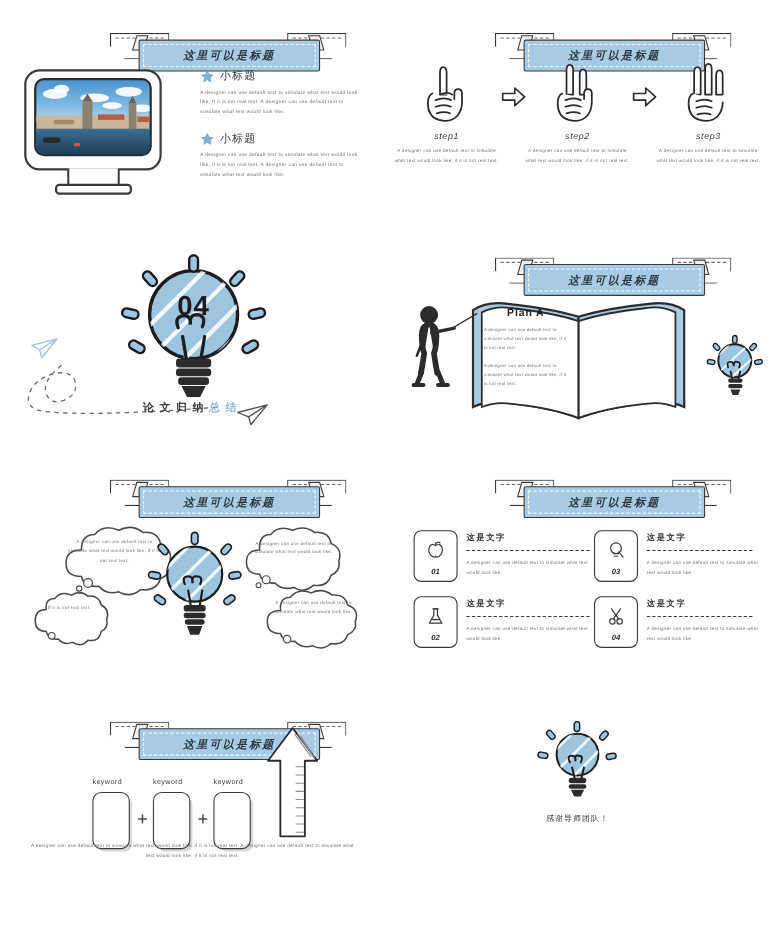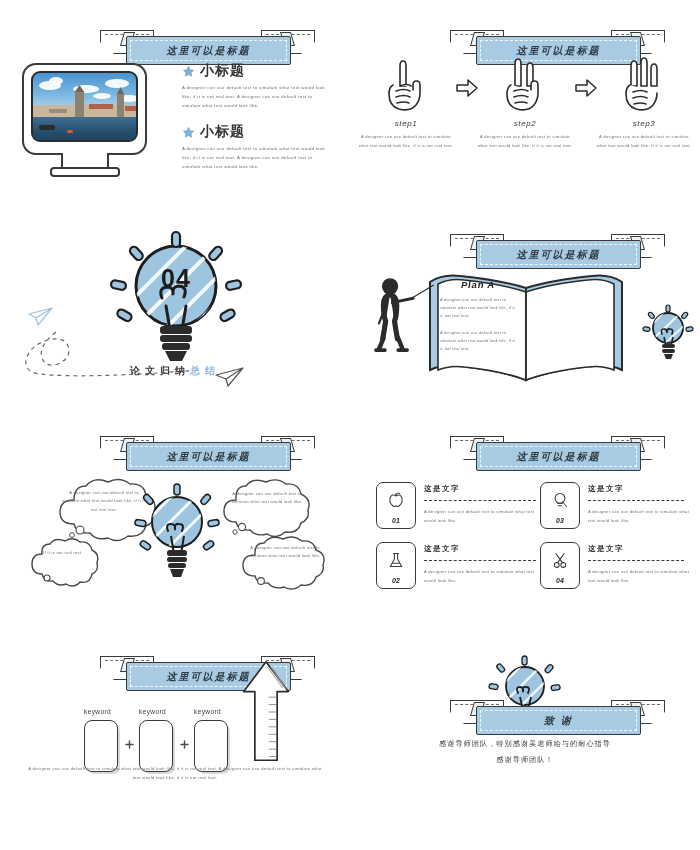--- a/index.html
+++ b/index.html
@@ -40,40 +40,40 @@
        background:linear-gradient(#3d6f93 0%,#28516f 60%,#1d4361 100%);}
   .boat{position:absolute;background:#2b2b2b;border-radius:2px;}
   .mon-stand{position:absolute;left:50%;transform:translateX(-50%);bottom:-16px;width:44px;height:16px;
        border:2.2px solid #3a3a3a;border-top:none;border-radius:0 0 4px 4px;background:#fff;}
   .mon-base{position:absolute;left:50%;transform:translateX(-50%);bottom:-22px;width:66px;height:6px;
        border:2.2px solid #3a3a3a;border-radius:4px;background:#fff;}
 
   .txtcol{position:absolute;left:182px;top:62px;width:150px;}
   .subhead{display:flex;align-items:center;gap:5px;margin:0 0 4px 0;}
   .star{width:13px;height:13px;color:#7fb3da;flex:none;}
-  .subhead .lab{font-size:14px;font-weight:700;color:#333;letter-spacing:1px;}
+  .subhead .lab{font-size:10px;font-weight:400;color:#333;letter-spacing:1px;}
   .body-sm{font-size:4.3px;line-height:2.05;color:#6a6a6a;margin:0 0 13px 0;letter-spacing:.35px;}
 
   
   .steps{position:absolute;left:8px;top:55px;width:334px;}
   .step{position:absolute;width:96px;text-align:center;}
   .step .hand{height:58px;display:flex;align-items:flex-end;justify-content:center;}
   .step .lbl{font-size:8px;font-style:italic;color:#3a3a3a;margin:6px 0 5px;letter-spacing:.6px;}
   .step .bd{font-size:4.1px;line-height:2.1;color:#6f6f6f;letter-spacing:.3px;}
   .arrowstep{position:absolute;top:24px;width:22px;height:18px;}
 
   
   .bigbulb{position:absolute;left:118px;top:22px;}
   .bulbnum{position:absolute;left:0;right:0;top:30px;text-align:center;font-size:25px;font-weight:700;color:#1d1d1d;letter-spacing:1px;}
   .bulbtitle{position:absolute;left:0;right:0;top:152px;text-align:center;font-size:10px;letter-spacing:5px;color:#3a3a3a;font-weight:700;}
   .bulbtitle .hl{color:#8cb9dd;}
   .plane{position:absolute;color:#a8c8e0;}
 
   
-  .book{position:absolute;left:78px;top:60px;width:196px;height:108px;font-style:italic;}
+  .book{position:absolute;left:78px;top:60px;width:196px;height:108px;}
   .page{position:absolute;top:0;width:92px;height:100px;background:#fff;border:1.6px solid #3a3a3a;}
   .page.l{left:4px;border-radius:6px 2px 2px 10px;}
   .page.r{right:4px;border-radius:2px 6px 10px 2px;}
   .plan{font-size:9.5px;font-weight:700;text-align:center;margin:7px 0 6px;letter-spacing:.8px;color:#1d1d1d;}
   .pg-bd{font-size:3.9px;line-height:2.1;color:#6f6f6f;padding:0 8px;margin-bottom:8px;letter-spacing:.25px;}
   .stick{position:absolute;left:30px;top:62px;width:40px;height:92px;}
   .smallbulb{position:absolute;right:16px;top:96px;}
   .bubtxt{position:absolute;font-size:4px;line-height:2.1;color:#6f6f6f;text-align:center;letter-spacing:.3px;}
 
   
@@ -557,29 +557,19 @@
       <path d="M26 62 h12 l-3 6 h-6 z" fill="#2b2b2b"></path>
       <g fill="#9ec5e0" stroke="#1d1d1d" stroke-width="1.3">
         <rect x="29" y="0" width="5" height="9" rx="2.5"></rect>
         <rect x="5" y="8" width="5" height="9" rx="2.5" transform="rotate(-42 7 12)"></rect>
         <rect x="54" y="8" width="5" height="9" rx="2.5" transform="rotate(42 56 12)"></rect>
         <rect x="-2" y="27" width="5" height="9" rx="2.5" transform="rotate(-80 0 31)"></rect>
         <rect x="61" y="27" width="5" height="9" rx="2.5" transform="rotate(80 63 31)"></rect>
       </g>
     </svg>
 
-    <div class="ribbon" style="left:100px;top:62px">
-      <div class="tailL"></div>
-      <div class="tailR"></div>
-      <div class="fold l"></div>
-      <div class="fold r"></div>
-      <div class="band">
-        <span>致   谢</span>
-      </div>
-    </div>
 
     <div class="thankstxt">
-      <div>感谢导师团队，特别感谢吴老师给与的耐心指导</div>
       <div>感谢导师团队！</div>
     </div>
   </div>
 
 </div>
 
 </body></html>

